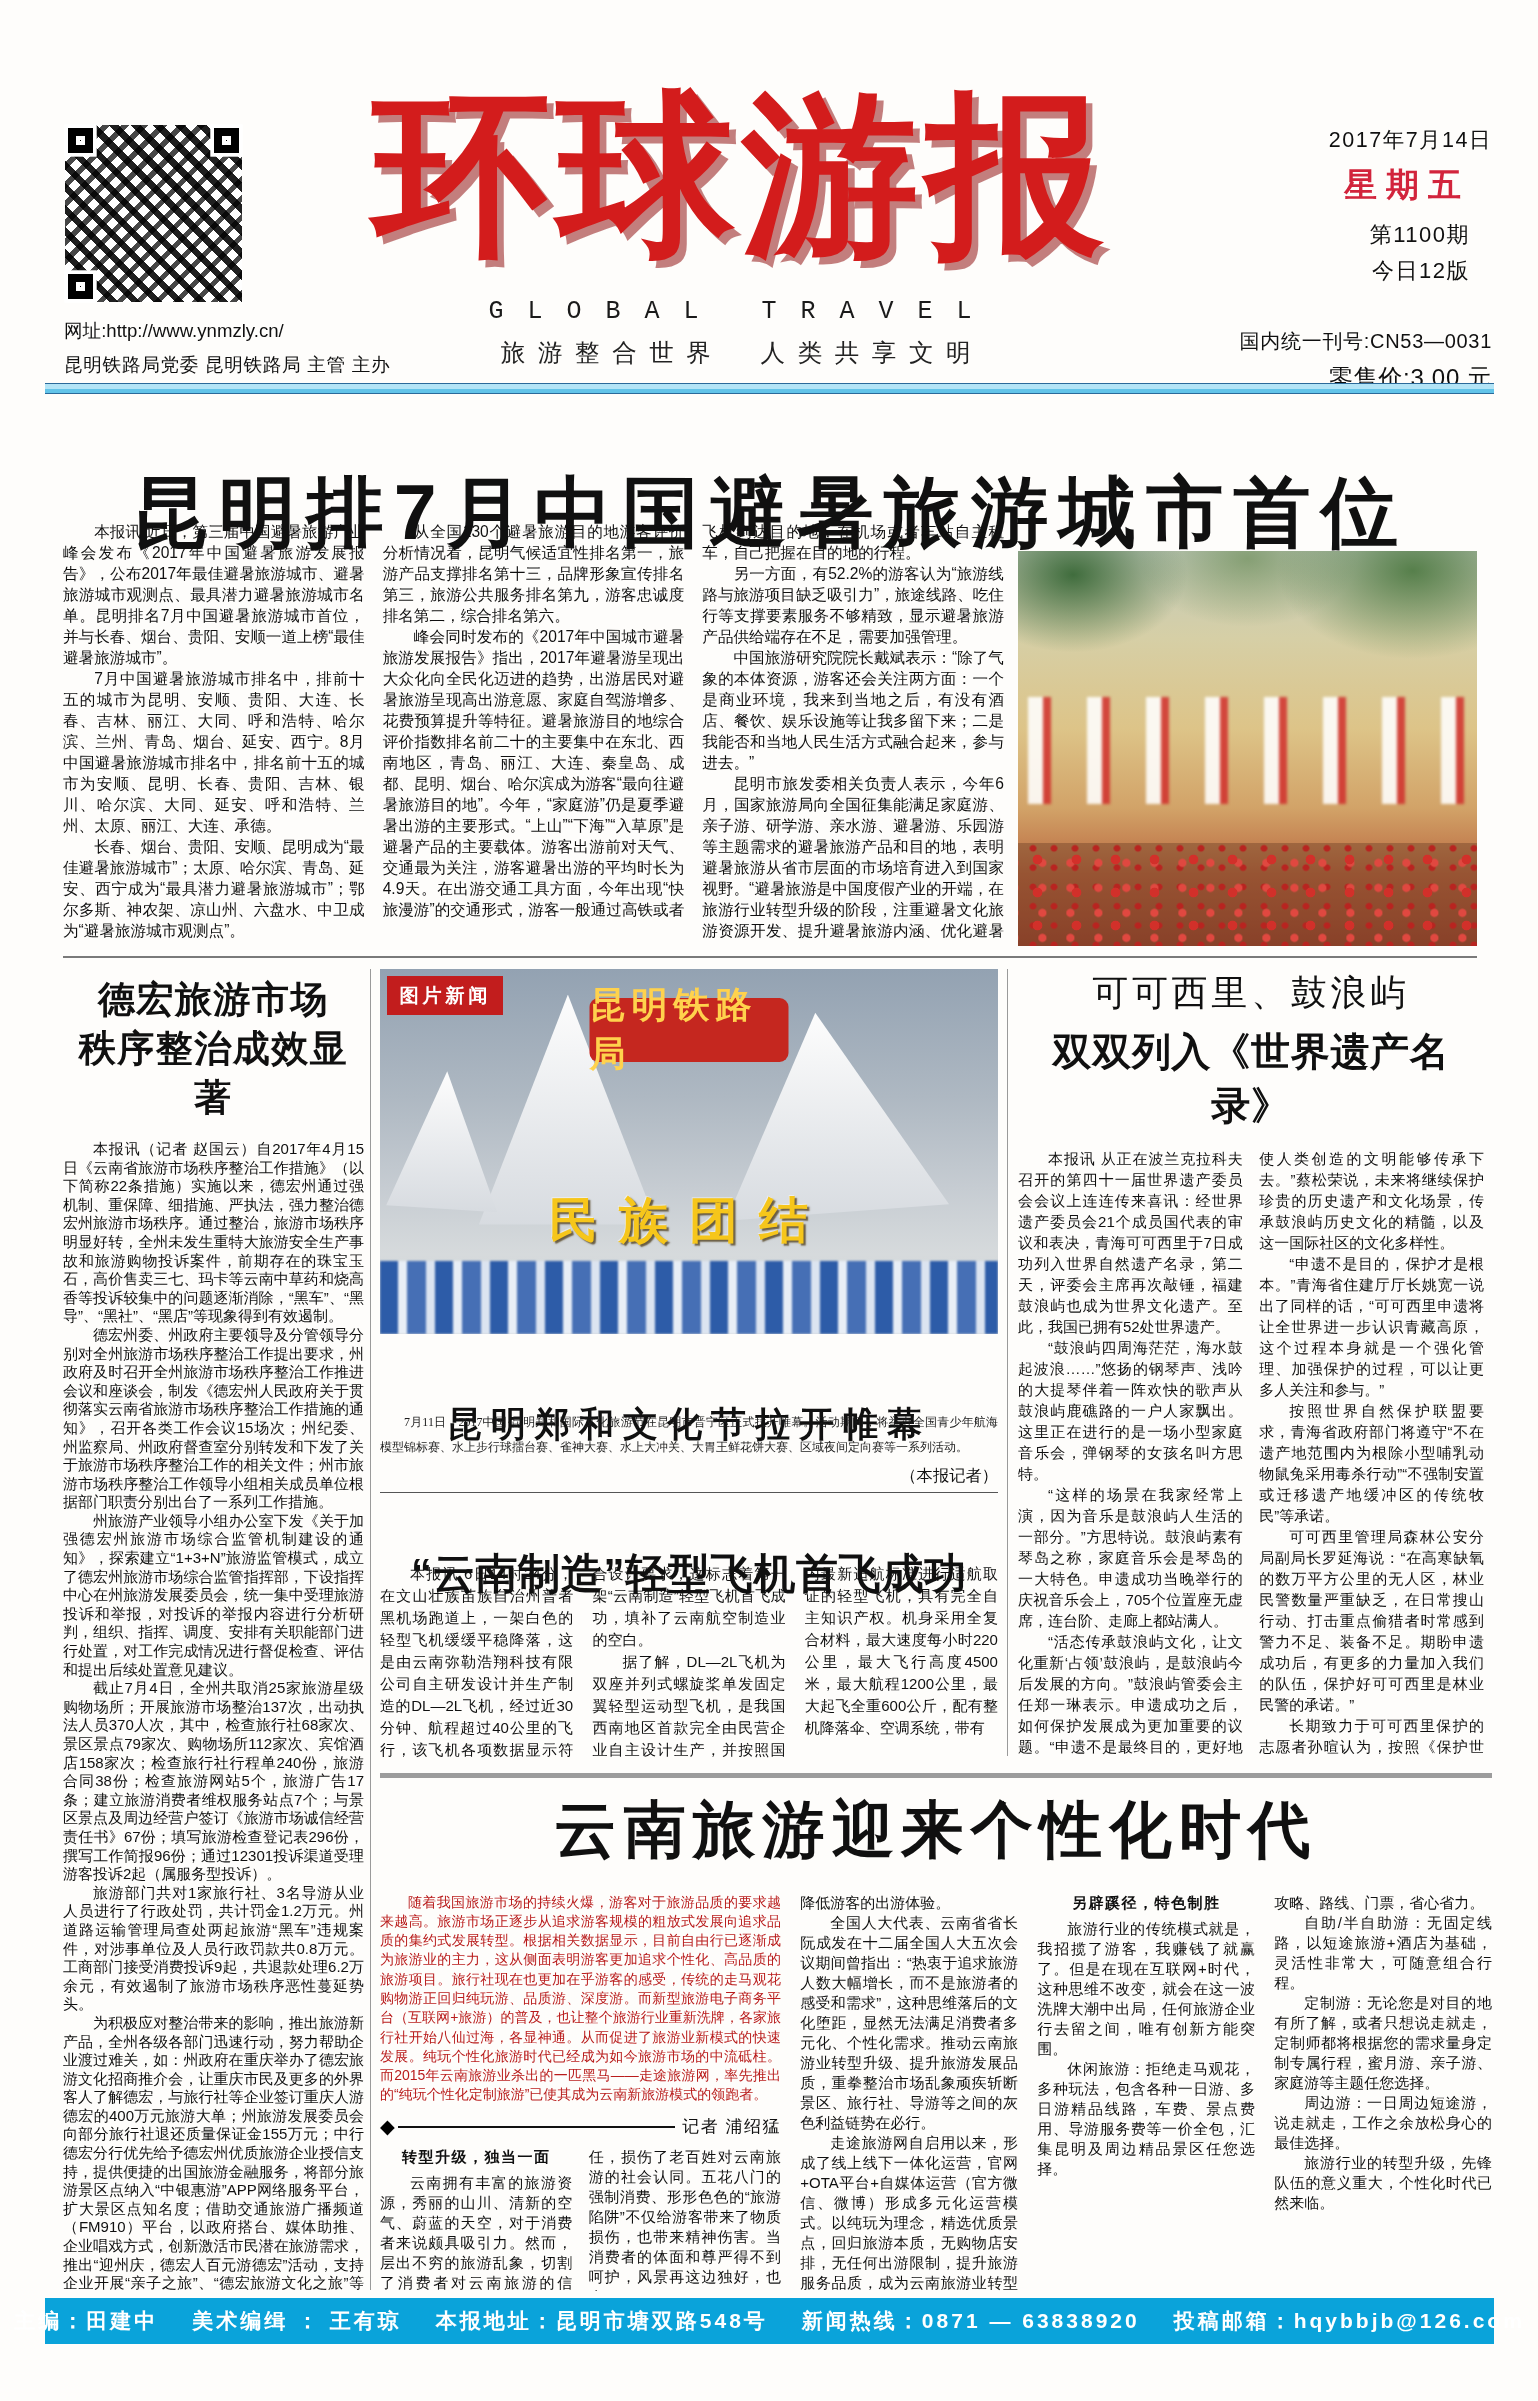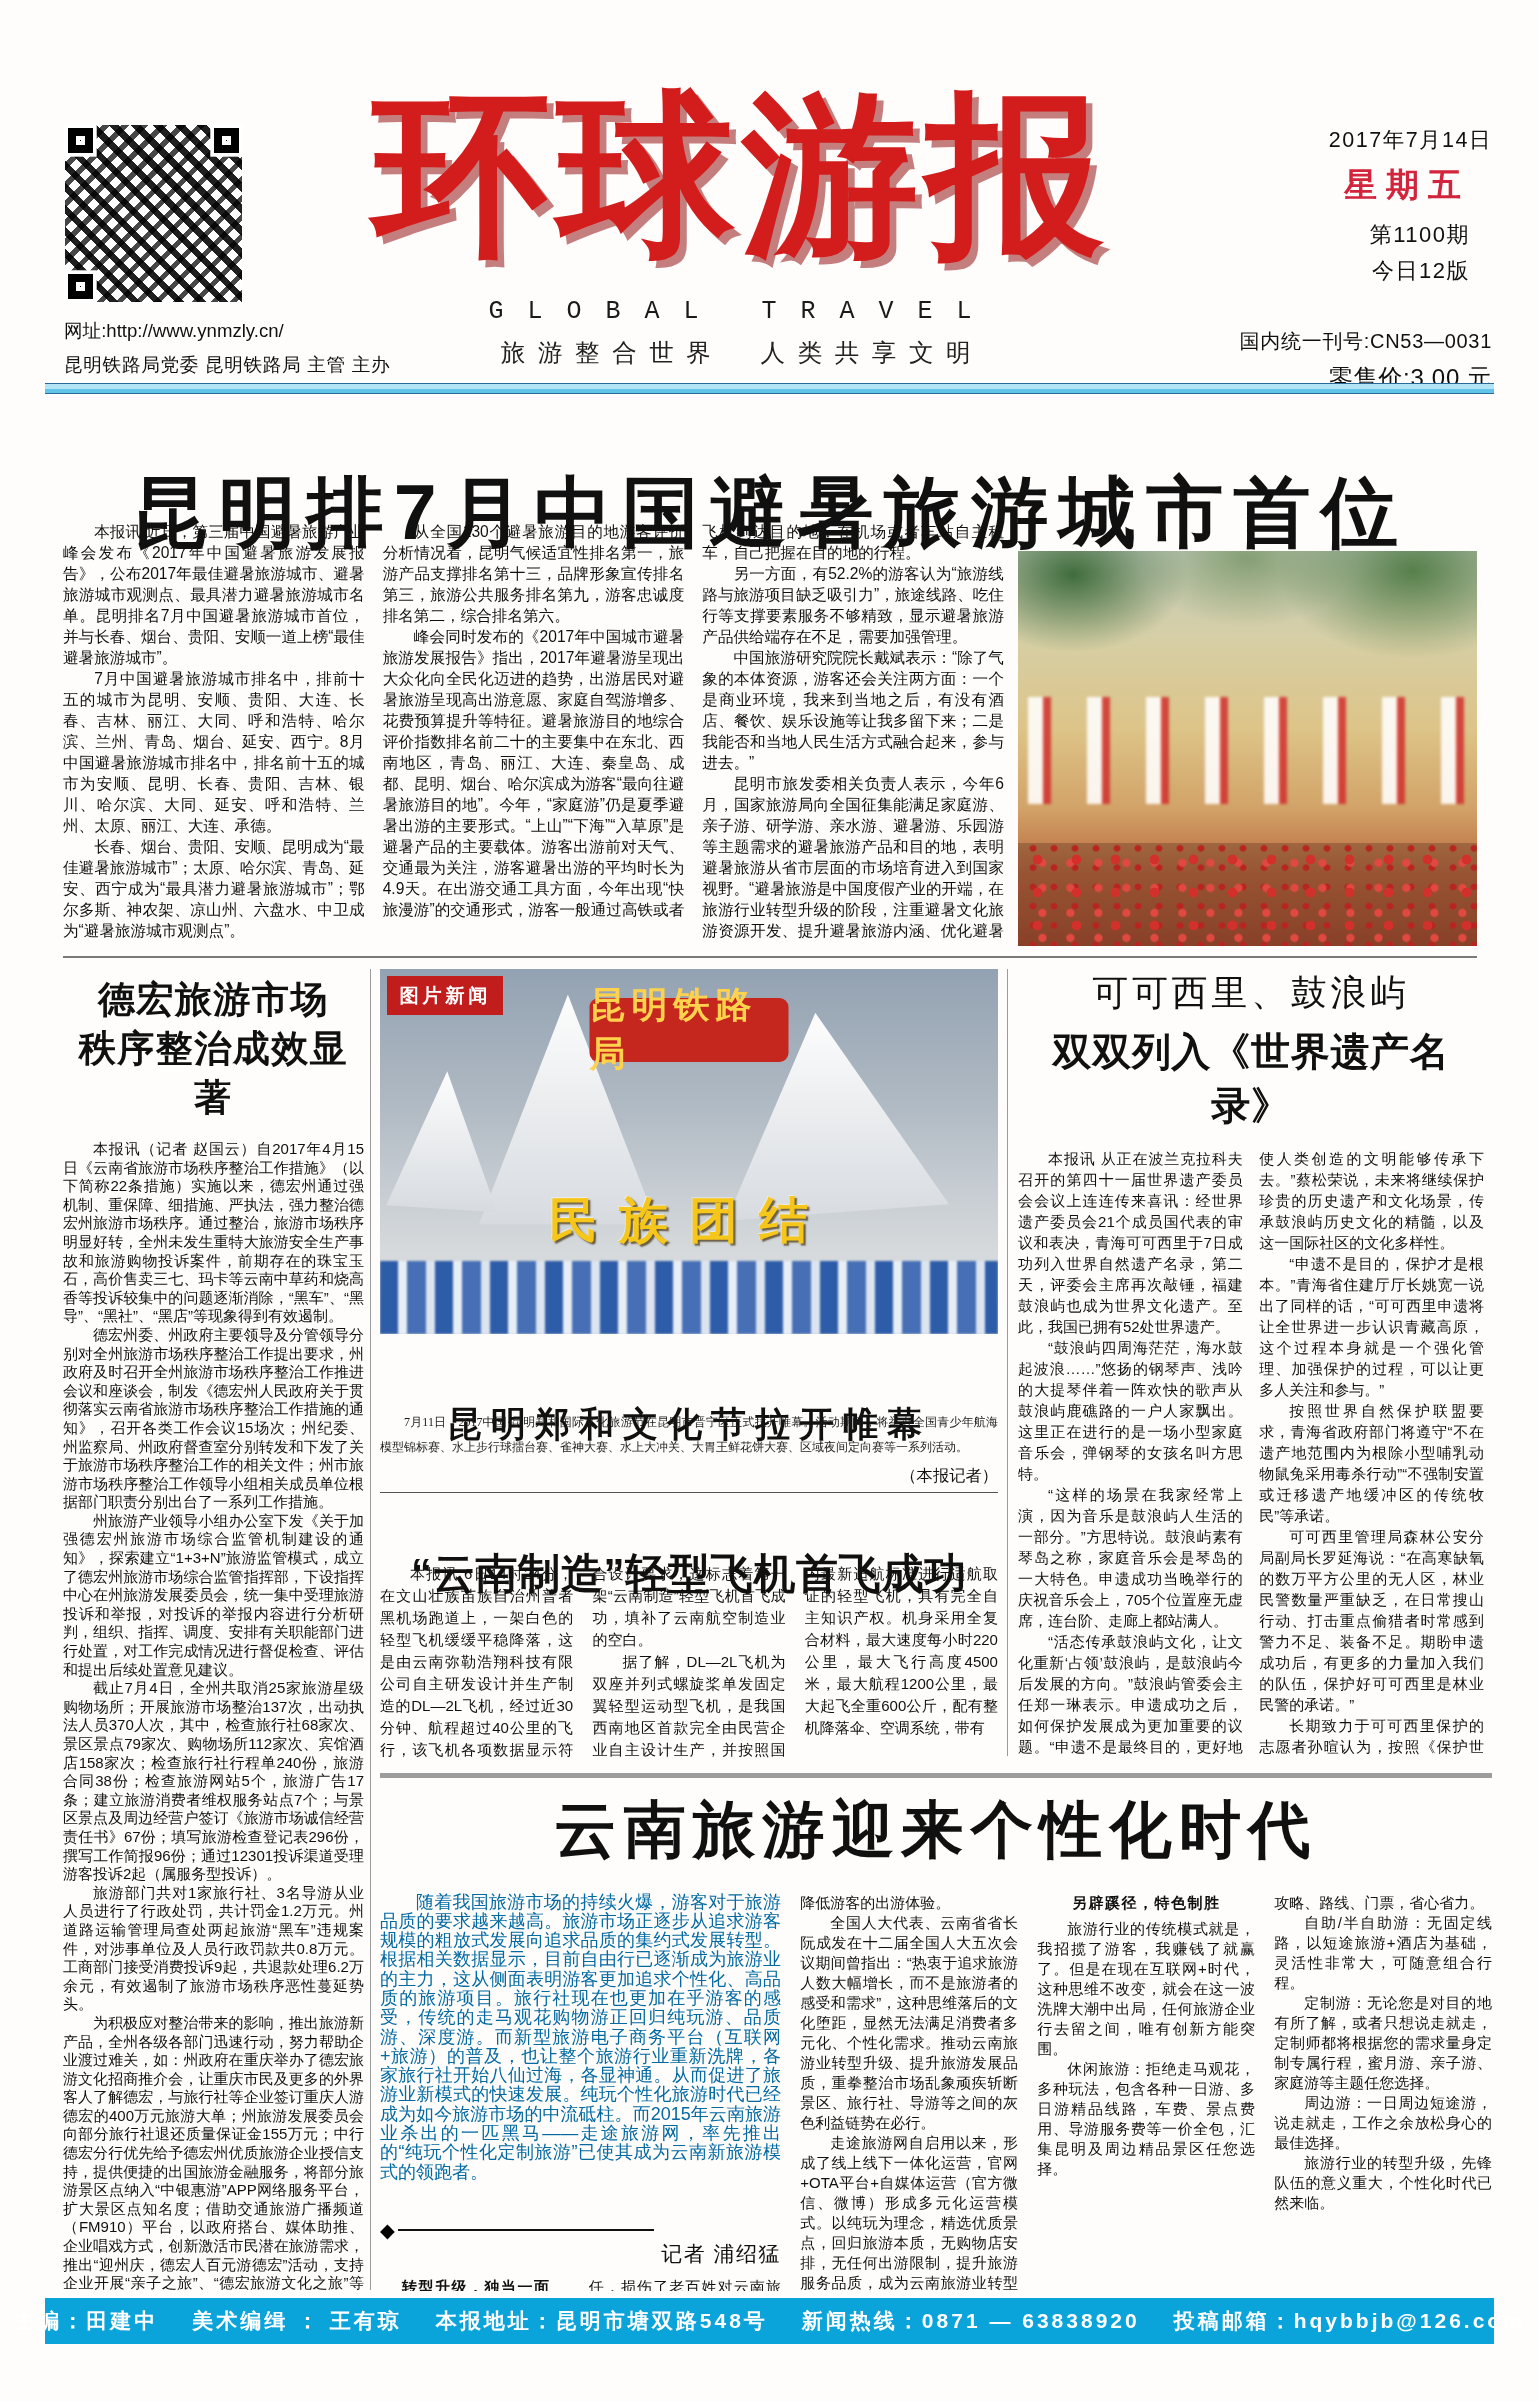--- a/index.html
+++ b/index.html
@@ -104,25 +104,25 @@
       height:658px;overflow:hidden;}
   .her-body p{text-indent:2em;}
 
   .rule-3{position:absolute;left:380px;top:1773px;width:1112px;height:5.2px;background:#9c9c9c;}
 
   
   .era{position:absolute;left:380px;top:1783px;width:1112px;height:508px;overflow:hidden;}
   .era h2{margin:4.5px 0 21px;text-align:center;font-size:62px;font-weight:900;letter-spacing:7.4px;}
   .era-grid{display:flex;gap:19.3px;height:399px;overflow:hidden;}
   .era-wide{width:401px;flex:none;}
-  .era-intro{color:#0369a1;font-size:18px;line-height:19.3px;text-align:justify;text-indent:2em;}
+  .era-intro{color:#b91c1c;font-size:14px;line-height:19.3px;text-align:justify;text-indent:2em;}
   .era-byline{display:flex;align-items:center;margin:10.4px 0 9px;}
   .era-byline .dm{font-size:19.3px;color:#000;}
   .era-byline .ln{flex:1;border-top:2.2px solid #111;margin:0 7.4px 0 3px;}
-  .era-byline .nm{font-size:21px;letter-spacing:1.5px;margin-top:48px;}
+  .era-byline .nm{font-size:17px;letter-spacing:1.5px;}
   .era-sub2{column-count:2;column-gap:16.3px;font-size:15px;line-height:20px;text-align:justify;}
   .era-sub2 p{text-indent:2em;}
   .subhead{font-size:15px;font-weight:900;text-align:center;margin:0 0 6px;letter-spacing:1.5px;}
   .era-col{flex:1;font-size:15px;line-height:20px;text-align:justify;overflow:hidden;}
   .era-col p{text-indent:2em;}
   .era-col.cont > p:first-child{text-indent:0;}
 
   
   .footer{position:absolute;left:45px;top:2298px;width:1449px;height:46px;background:#0aa3da;
       color:#fff;display:flex;align-items:center;justify-content:center;gap:34px;

